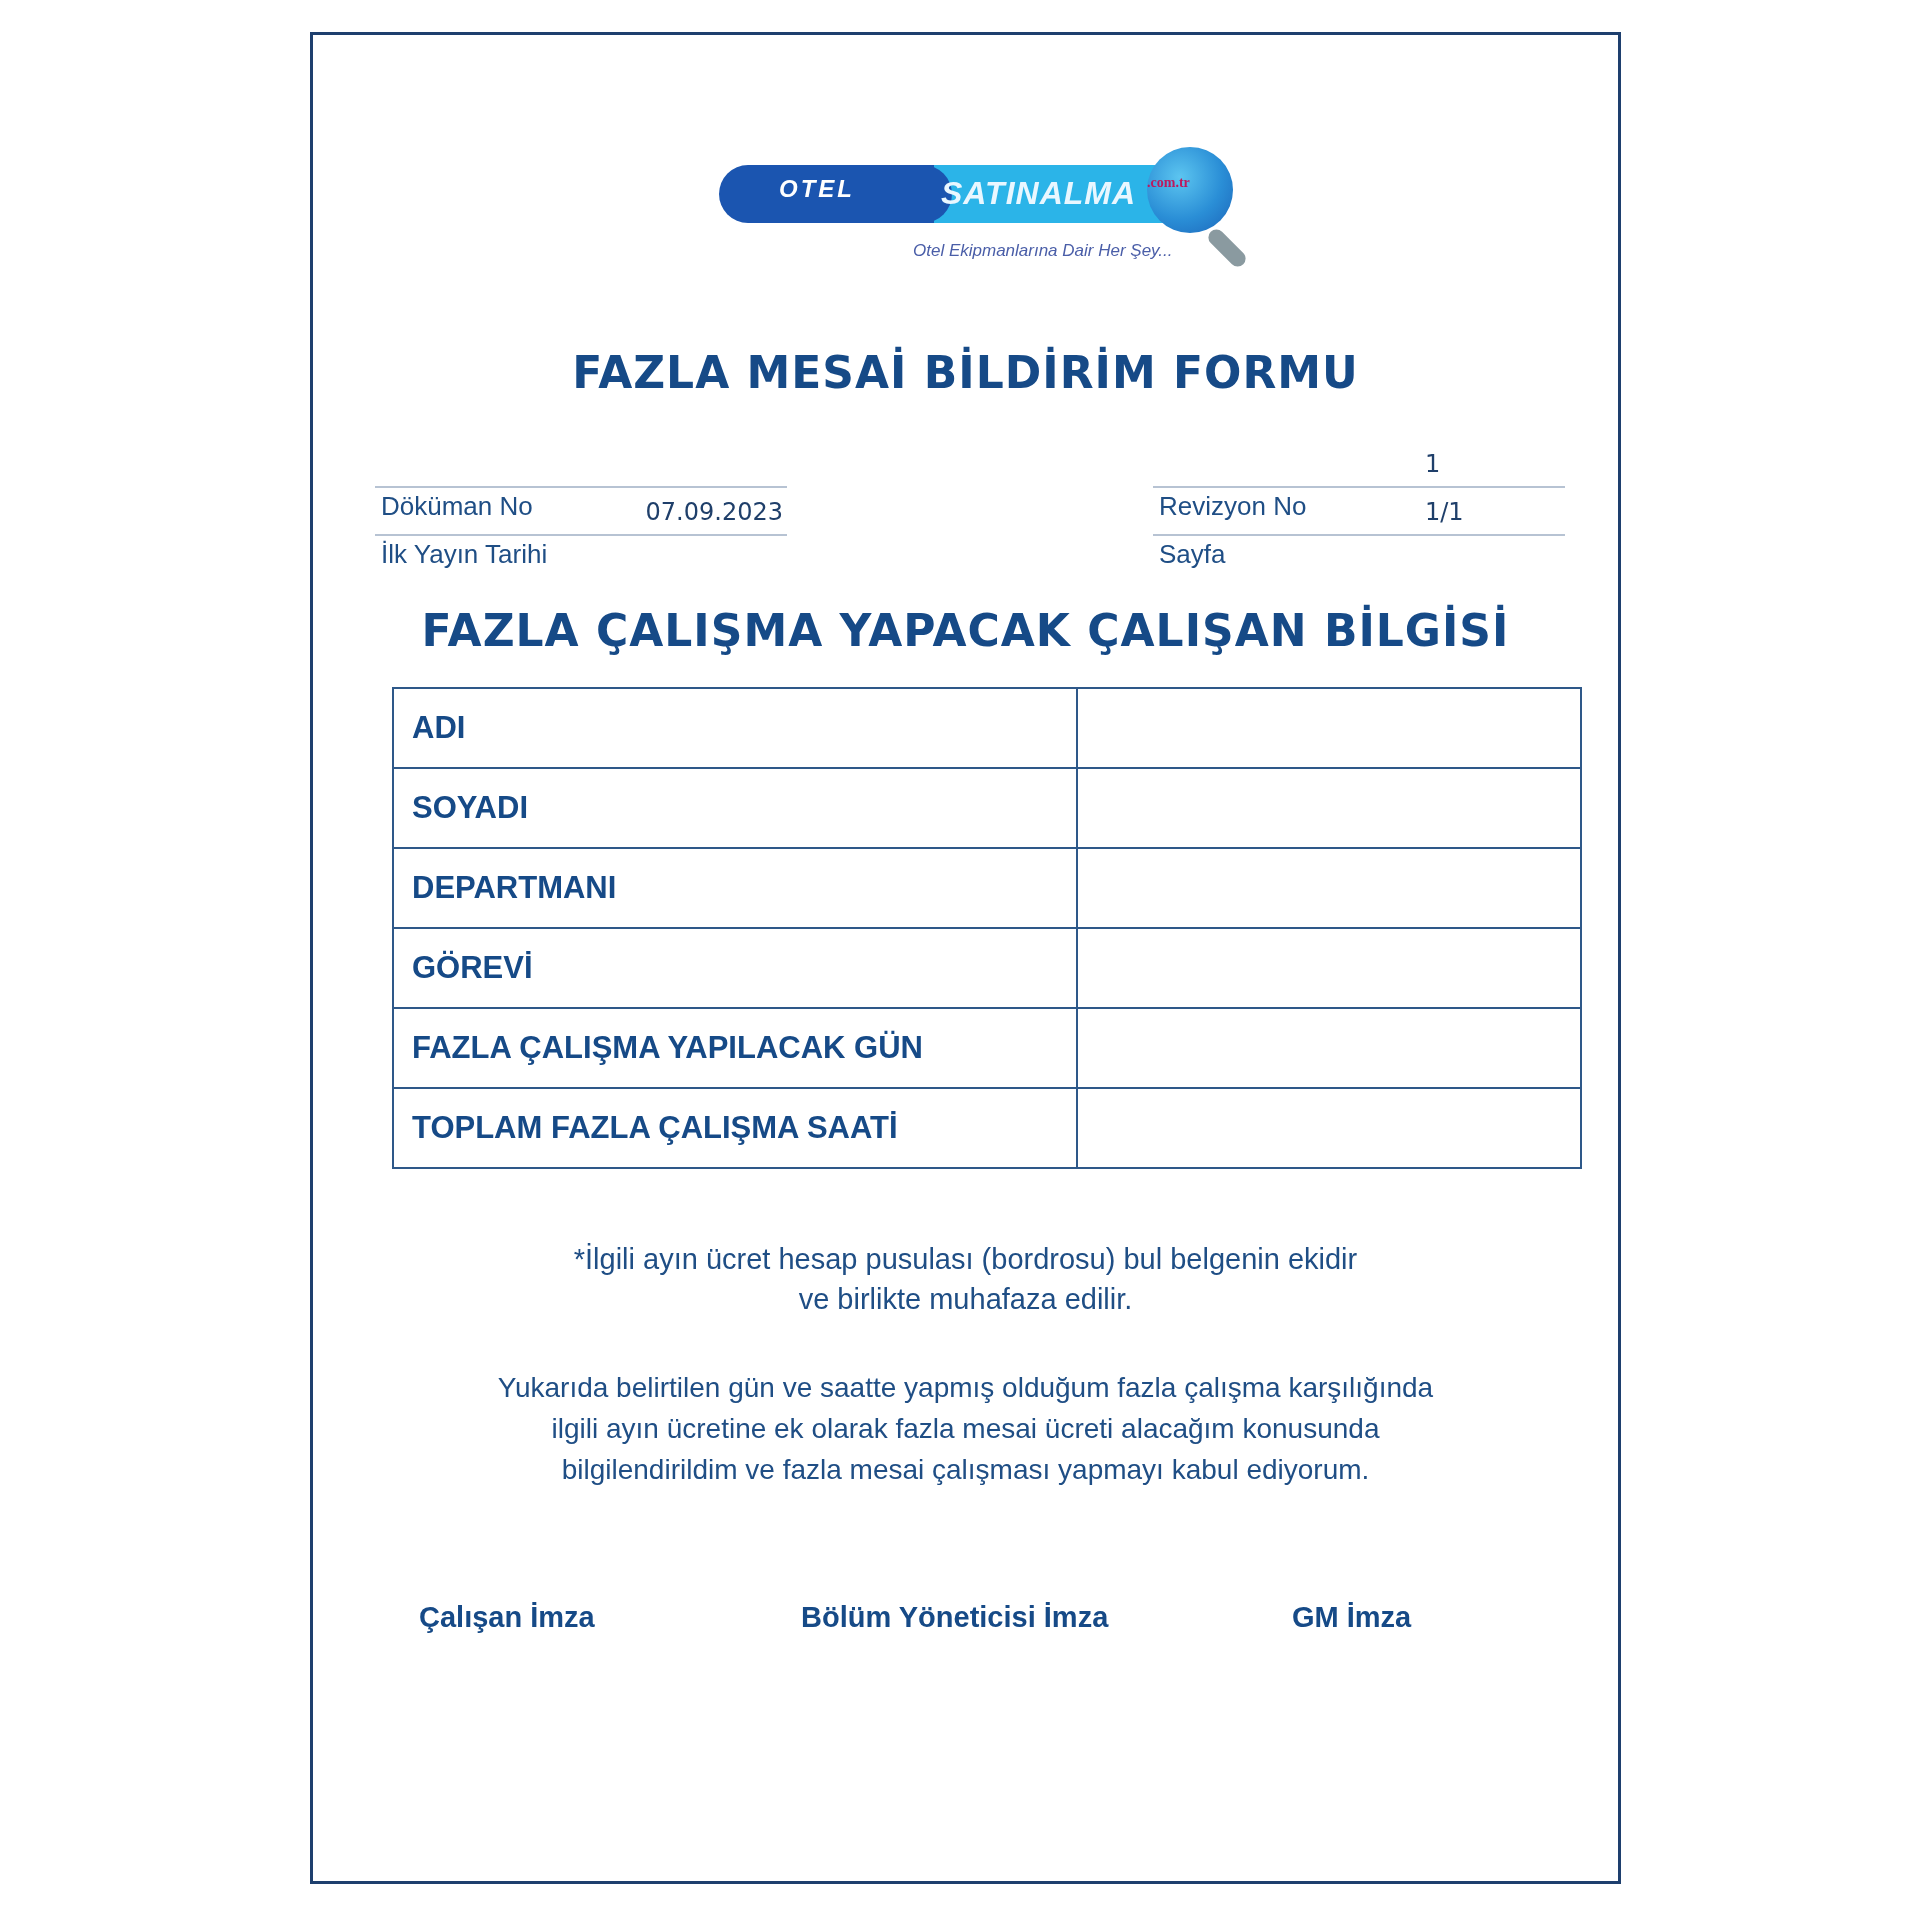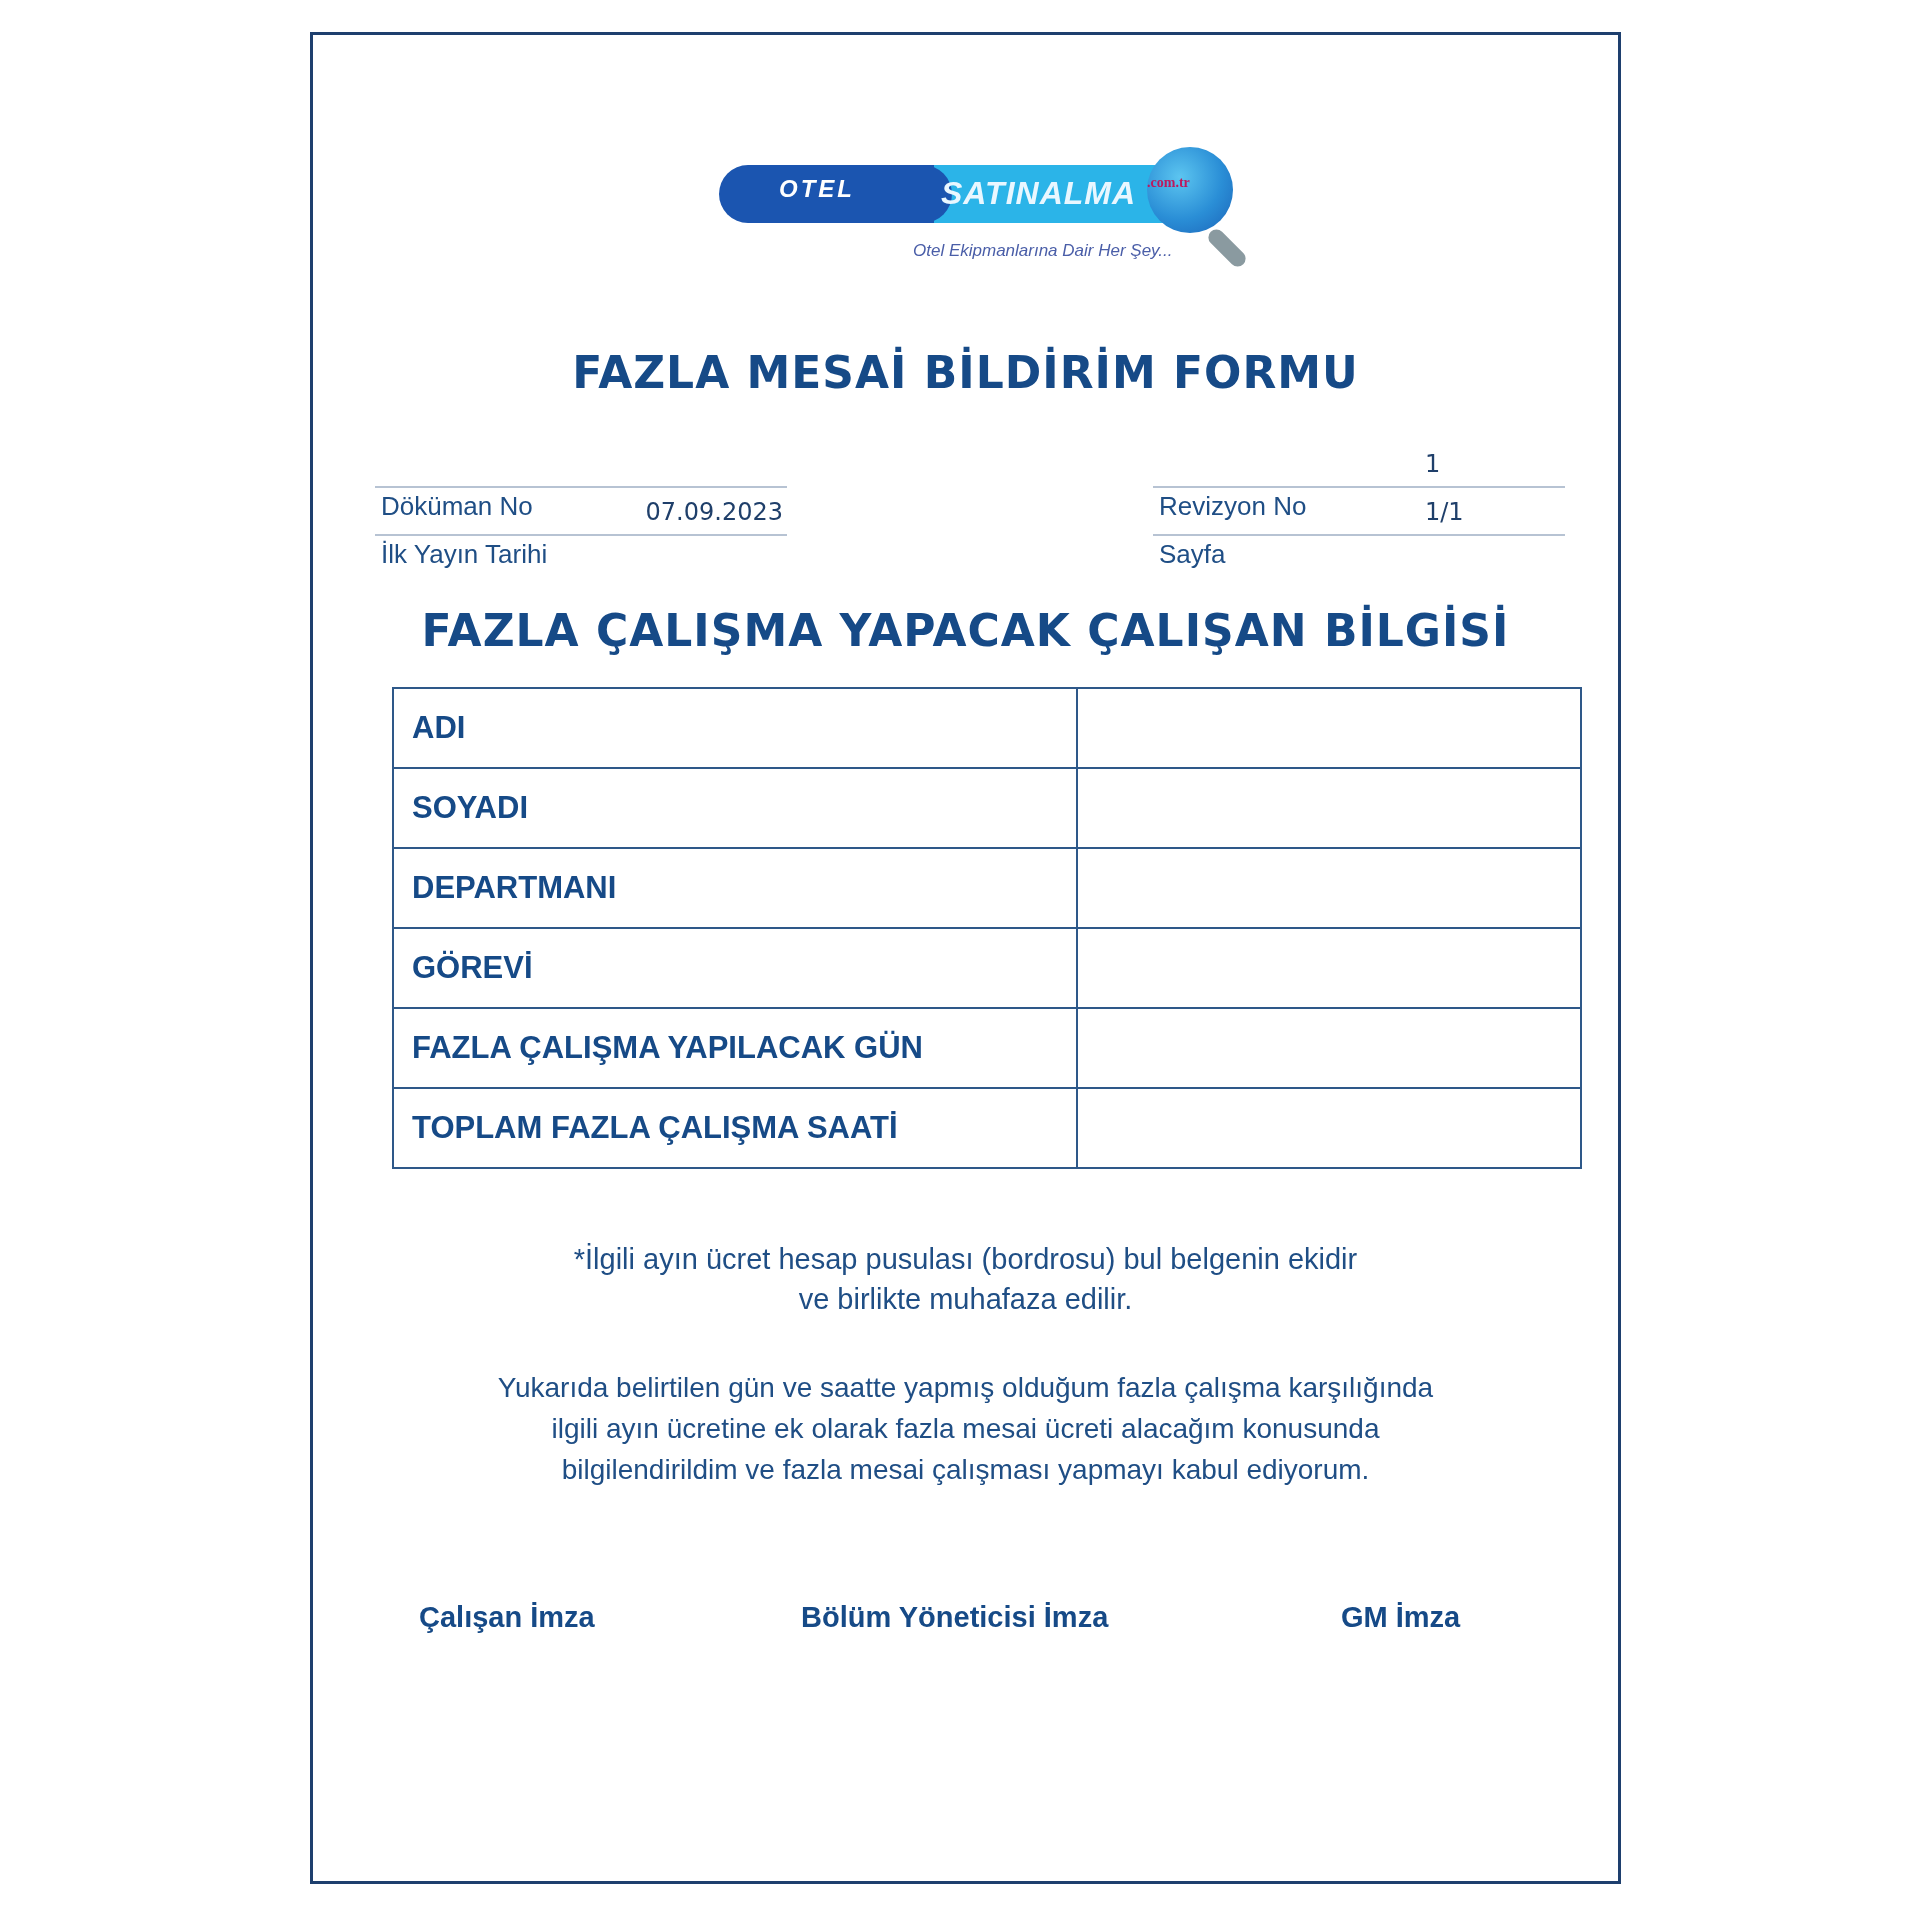--- a/index.html
+++ b/index.html
@@ -35,21 +35,21 @@
     table.info { position:absolute; left:62px; top:652px; width:1190px; border-collapse:collapse;margin-left:17px; }
     table.info td { border:2px solid #2e5889; height:80px; font-size:31px; color:#164a87; font-weight:bold; padding:0 0 0 18px; box-sizing:border-box; }
     table.info td.lbl { width:684px; }
     table.info td.field { padding:0; }
 
     .note { position:absolute; left:0; width:100%; top:1204px; text-align:center; font-size:29px; line-height:40px; color:#1f4e85; }
     .consent { position:absolute; left:0; width:100%; top:1332px; text-align:center; font-size:28px; line-height:41px; color:#1f4e85; }
     .sig { position:absolute; top:1566px; font-size:29px; font-weight:bold; color:#164a87; }
     .sig-1 { left:106px; }
     .sig-2 { left:488px; }
-    .sig-3 { left:1028px; }
+    .sig-3 { left:979px; }
   </style>
 </head>
 <body>
 
 <div class="page">
 
   <div class="logo">
     <div class="logo-handle"></div>
     <div class="logo-bar">
       <div class="logo-light"></div>

